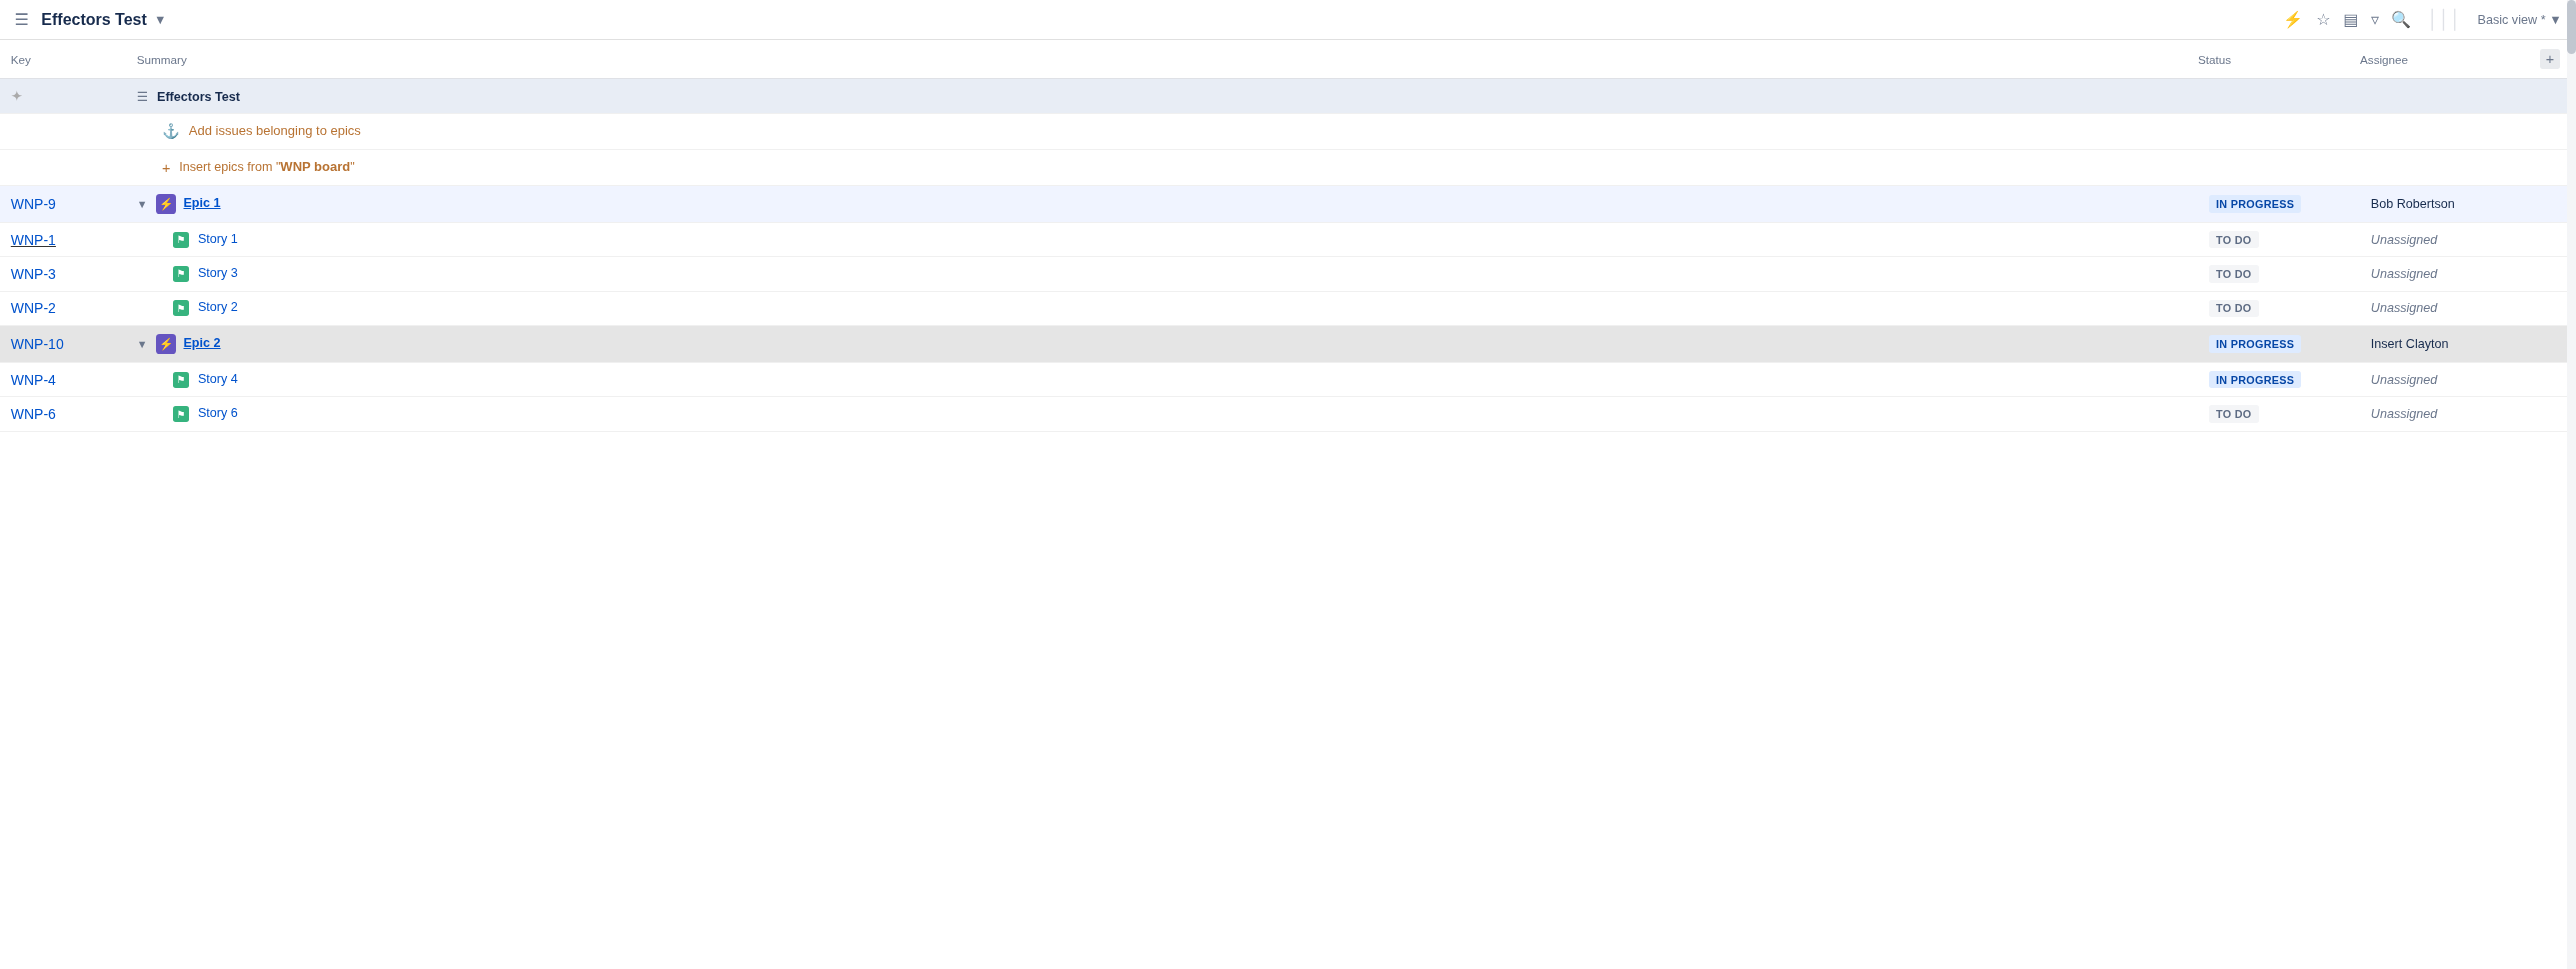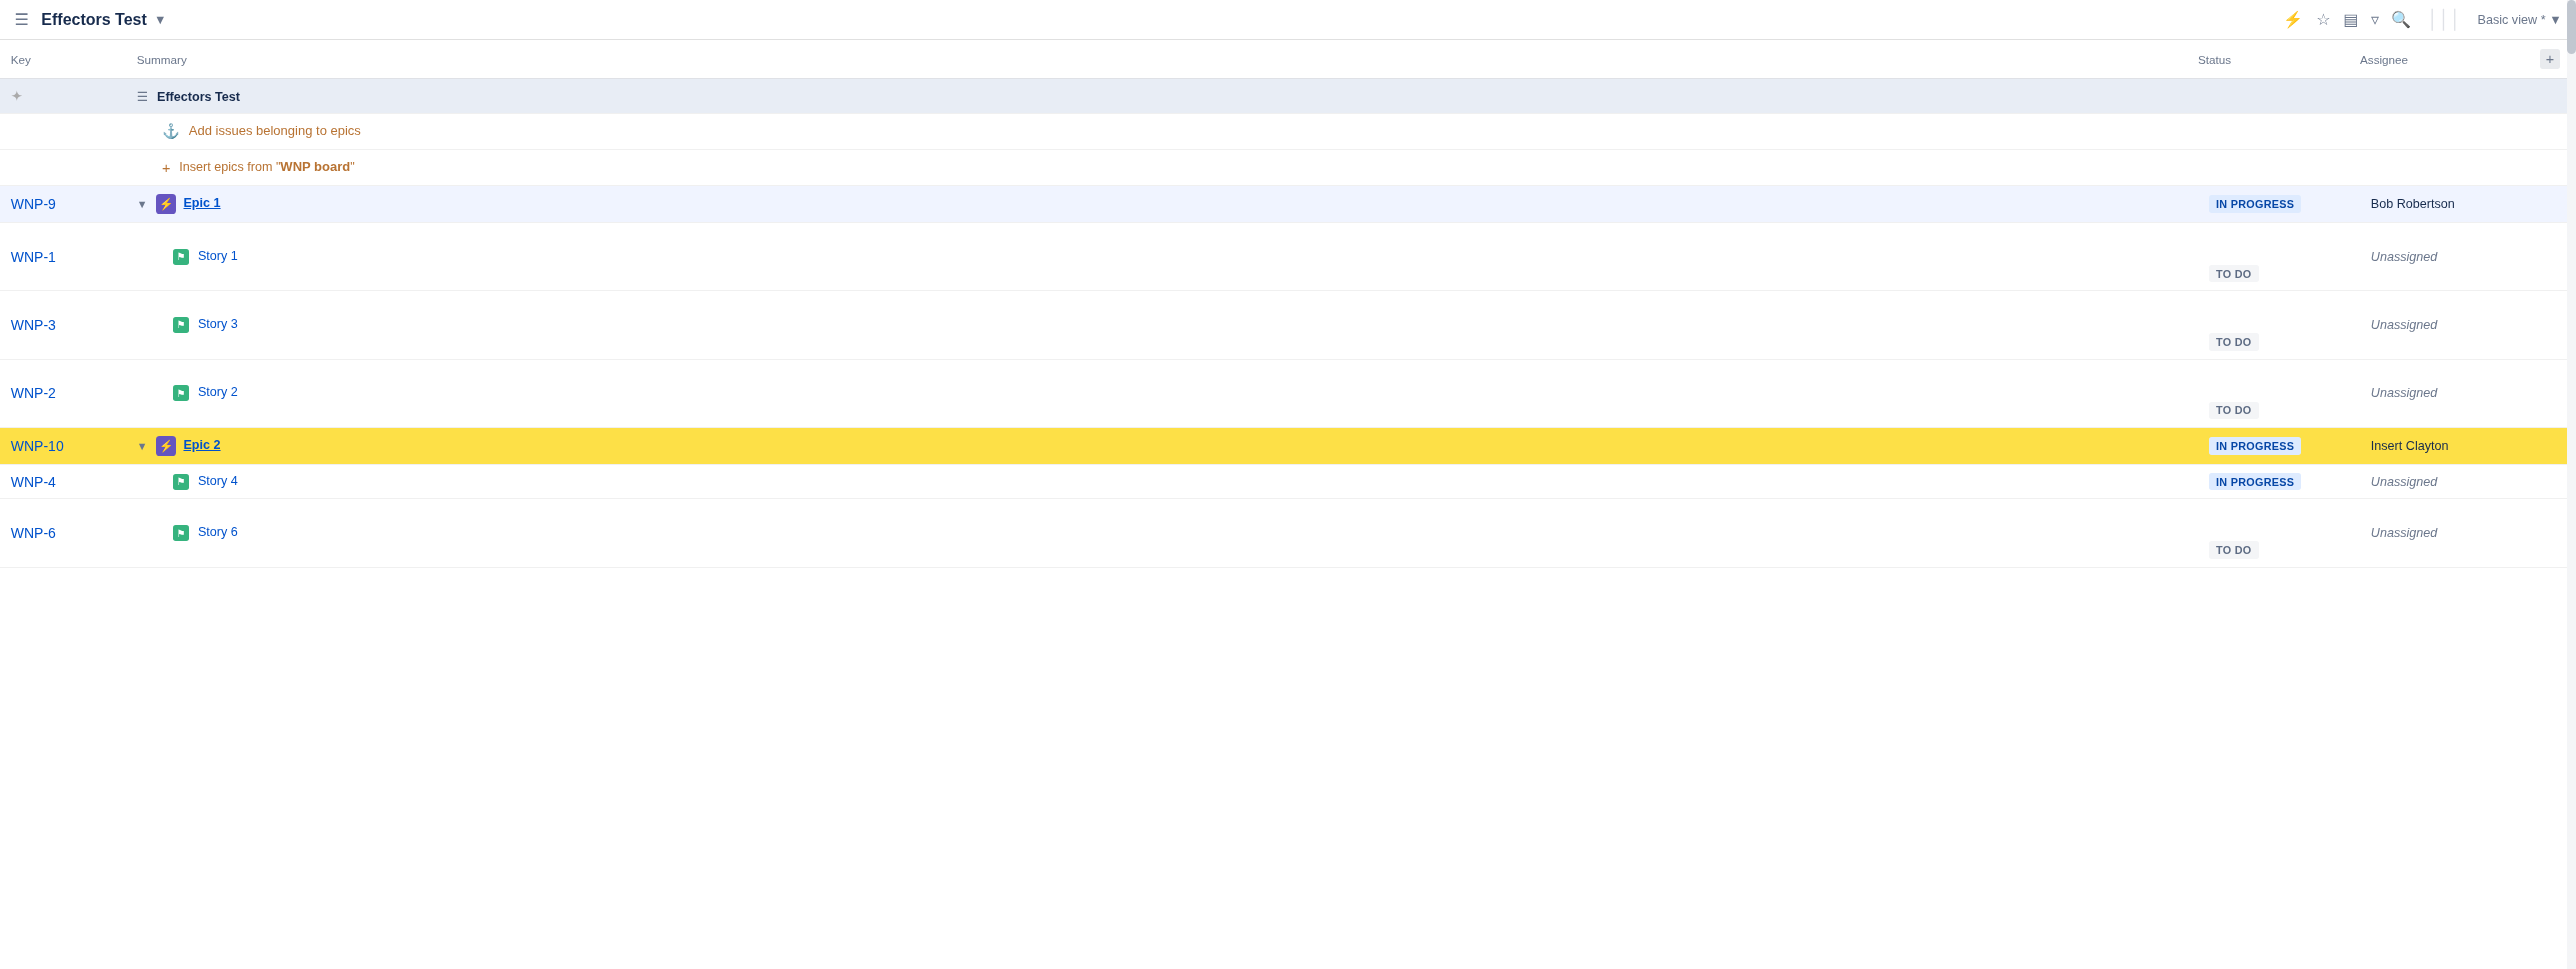--- a/index.html
+++ b/index.html
@@ -125,21 +125,20 @@
       letter-spacing: 0.3px;
       text-transform: uppercase;
     }
     .badge-in-progress {
       background: #deebff;
       color: #0747a6;
     }
     .badge-to-do {
       background: #f4f5f7;
       color: #5e6c84;
-      margin-top: 34px;
     }
 
     .assignee-text {
       font-style: italic;
       color: #6b778c;
       font-size: 12.6px;
     }
     .assignee-name {
       color: #172b4d;
       font-size: 12.6px;
@@ -320,21 +319,21 @@
     </td>
     <td style="width:162px;padding:8px 10.8px;">
       <span class="badge badge-in-progress">IN PROGRESS</span>
     </td>
     <td style="width:180px;padding:8px 10.8px;">
       <span class="assignee-name">Bob Robertson</span>
     </td>
     <td style="width:36px;padding:8px 10.8px;"></td>
   </tr>
         <tr class="row-issue">
-      <td style="width:126px;padding:8px 10.8px;">
+      <td style="width:126px;padding:8px 10.8px;text-decoration:underline;">
         <a class="key-link" href="#">WNP-1</a>
       </td>
       <td style="padding:8px 10.8px 8px 47px;">
         <span class="icon-story">⚑</span>
         <a class="summary-link" href="#">Story 1</a>
       </td>
       <td style="width:162px;padding:8px 10.8px;">
         <span class="badge badge-to-do">TO DO</span>
       </td>
       <td style="width:180px;padding:8px 10.8px;">
@@ -371,21 +370,21 @@
       </td>
       <td style="width:180px;padding:8px 10.8px;">
         <span class="assignee-text">Unassigned</span>
       </td>
       <td style="width:36px;padding:8px 10.8px;"></td>
     </tr>
       </tbody>
     </table>
     <table class="backlog-table">
       <tbody>
-        <tr class="row-issue" style="background: #fde047; padding-left: 21px;">
+        <tr class="row-issue" style="background: #e5e5e5; padding-left: 21px;">
     <td style="width:126px;padding:8px 10.8px;">
       <a class="key-link" href="#">WNP-10</a>
     </td>
     <td style="padding:8px 10.8px;">
       <span class="chevron">▼</span>
       <span class="icon-bolt">⚡</span>
       <a class="epic-label" href="#">Epic 2</a>
     </td>
     <td style="width:162px;padding:8px 10.8px;">
       <span class="badge badge-in-progress">IN PROGRESS</span>

